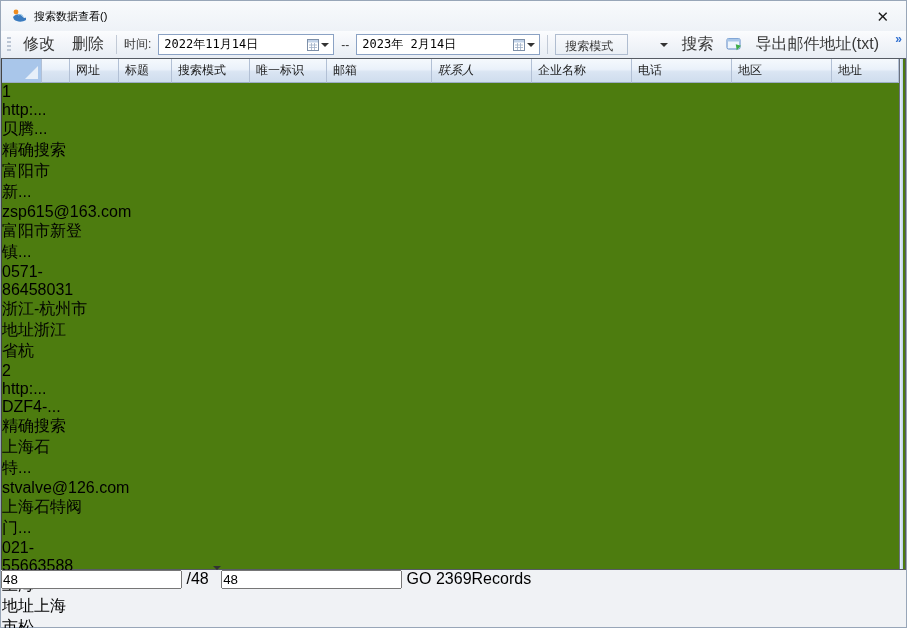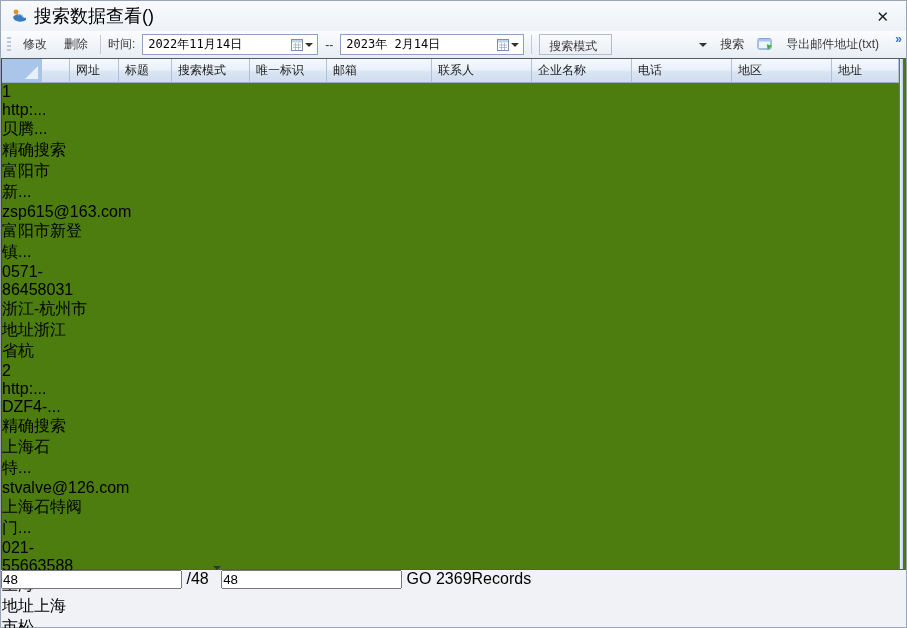--- a/index.html
+++ b/index.html
@@ -2,27 +2,27 @@
 <html><head>
 <meta charset="utf-8">
 <style>
   *{box-sizing:border-box;margin:0;padding:0}
   html,body{width:907px;height:628px;overflow:hidden}
   body{font-family:"Liberation Sans",sans-serif;background:#fff}
   .window{width:907px;height:628px;background:#f0f2f5;border:1px solid #98a6b8;display:flex;flex-direction:column;position:relative}
 
   
   .titlebar{height:30px;flex:0 0 30px;display:flex;align-items:center;gap:7px;padding:0 10px;background:linear-gradient(#f8fafc,#eef2f7)}
-  .title{font-size:18px;color:#000}
+  .title{font-size:11px;color:#000}
   .closebtn{margin-left:auto;font-size:15px;color:#1a1a1a;padding:1px 7px;cursor:default;line-height:1}
 
   
   .toolbar{height:27px;flex:0 0 27px;display:flex;align-items:center;gap:7px;background:linear-gradient(#fbfcfe,#e8edf4);padding:0 6px;position:relative}
   .vgrip{width:4px;height:16px;background-image:repeating-linear-gradient(to bottom,#bcc6d4 0 2px,transparent 2px 4px)}
-  .tbtn{font-size:12px;color:#3a3a3a;padding:3px 5px;cursor:default}
+  .tbtn{font-size:16px;color:#3a3a3a;padding:3px 5px;cursor:default}
   .tsep{width:1px;height:19px;background:#c2cad6}
   .tlabel{font-size:12px;color:#3a3a3a}
   .datefield{display:flex;align-items:center;height:21px;border:1px solid #8ba2c4;background:#fff}
   .datefield .dtext{font-size:12px;color:#000;padding:0 5px;flex:1;white-space:nowrap;overflow:hidden;font-family:"DejaVu Sans Mono",monospace}
   .datebtn{width:30px;height:19px;display:flex;align-items:center;justify-content:center;gap:2px;cursor:default}
   .df1{width:176px}.df2{width:184px}
   .dashes{font-size:12px;color:#333}
   .modbtn{height:21px;border:1px solid #b0bdd0;font-size:12px;color:#3a3a3a;padding:2px 14px 2px 9px;background:transparent;cursor:default}
   .rightgrp{margin-left:auto;display:flex;align-items:center;gap:8px;padding-right:16px}
   .ddarrow{width:0;height:0;border-left:4px solid transparent;border-right:4px solid transparent;border-top:4px solid #333}
@@ -143,21 +143,21 @@
   <div class="tablewrap">
     <div class="gridcol">
       <div class="thead">
           <div class="hcell hcorner" style="width: 40px;"></div>
           <div class="hcell hcb" style="width: 28px;"></div>
           <div class="hcell" style="width: 49px;">网址</div>
           <div class="hcell" style="width: 53px;">标题</div>
           <div class="hcell" style="width: 78px;">搜索模式</div>
           <div class="hcell" style="width: 77px;">唯一标识</div>
           <div class="hcell" style="width: 105px;">邮箱<span class="filterarrow"></span></div>
-          <div class="hcell" style="width: 100px;">联系人</div>
+          <div class="hcell" style="width: 100px; font-style: italic;">联系人</div>
           <div class="hcell" style="width: 100px;">企业名称</div>
           <div class="hcell" style="width: 100px;">电话</div>
           <div class="hcell" style="width: 100px;">地区</div>
           <div class="hcell" style="width: 67px;">地址</div>
         </div>
       <div class="tbody">
           <div class="trow">
             <div class="cell rownum" style="width: 40px;">1</div>
             <div class="cell cbcell" style="width: 28px;"><span class="cbox"></span></div>
             <div class="cell" style="width: 49px;">http:...</div>

